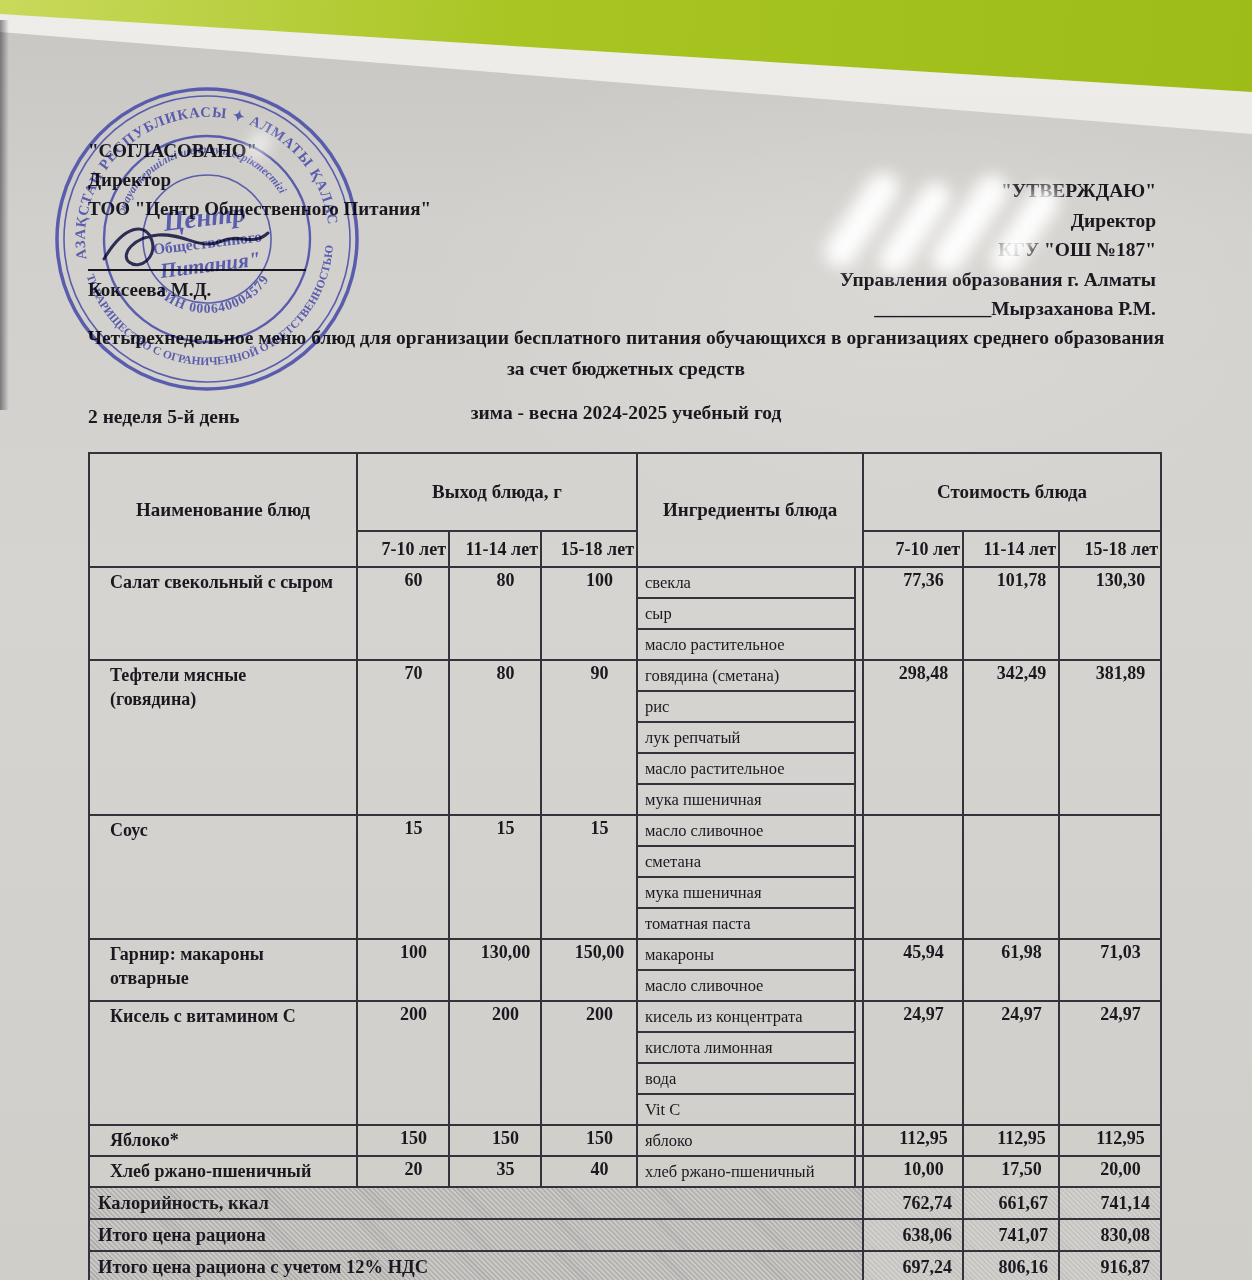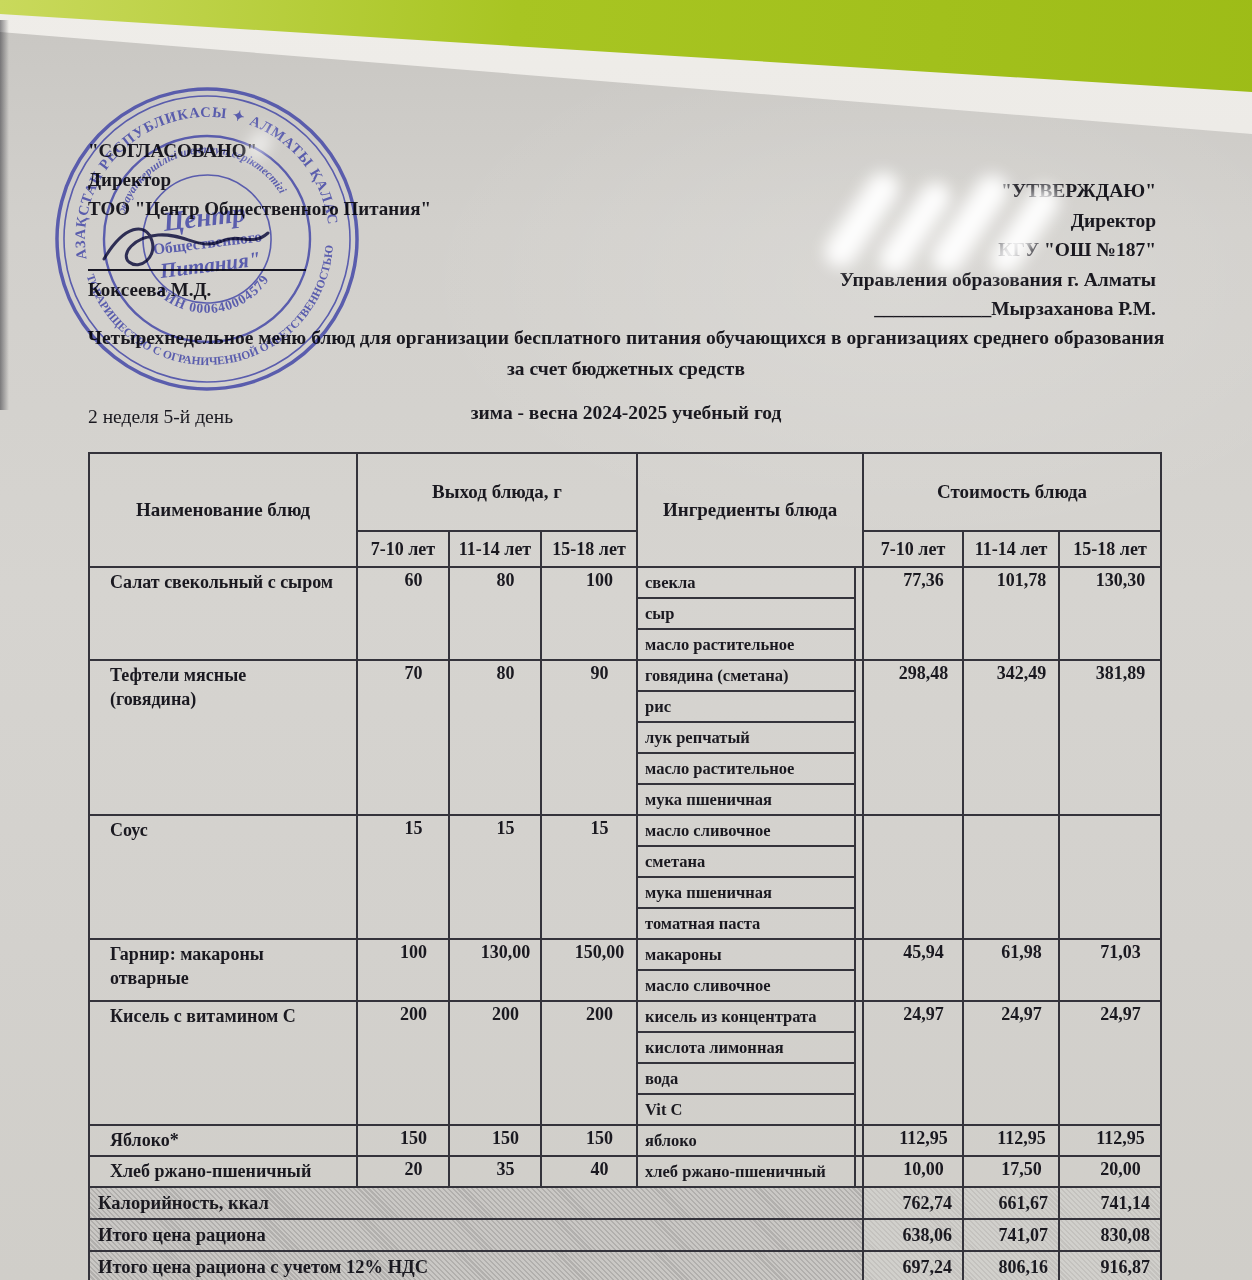--- a/index.html
+++ b/index.html
@@ -30,32 +30,32 @@
   .sig-line{position:relative;width:218px;height:44px;border-bottom:2.5px solid #191825;margin:2px 0 4px 0;}
   .sig-line svg{position:absolute;left:6px;top:-8px;}
 
   
   .stamp{position:absolute;left:48px;top:80px;width:318px;height:318px;z-index:7;
     opacity:.82;mix-blend-mode:multiply;transform:rotate(-7deg);}
   .stamp text{fill:#3f43a6;font-family:"Liberation Serif","DejaVu Serif",serif;font-weight:bold;}
 
   
   .title-block{position:absolute;left:40px;right:40px;top:322px;text-align:center;font-weight:bold;font-size:19.5px;line-height:31px;}
-  .week{position:absolute;left:88px;top:406px;font-weight:normal;font-size:19.5px;}
+  .week{position:absolute;left:88px;top:406px;font-weight:bold;font-size:19.5px;}
 
   
   .menu-table{position:absolute;left:88px;top:452px;width:1072px;border-collapse:collapse;table-layout:fixed;}
   .menu-table th,.menu-table td{border:2px solid #34333b;}
   .menu-table th{font-weight:bold;font-size:19px;text-align:center;padding:2px;}
   tr.h1 th{height:72px;}
-  tr.h2 th{height:30px;font-size:18px;white-space:nowrap;}
+  tr.h2 th{height:30px;font-size:18px;white-space:nowrap;text-align:right;}
   td.name{padding:2px 20px;vertical-align:top;font-weight:bold;font-size:18px;line-height:24px;}
   td.w{**;}
   td.w,td.cost{text-align:center;vertical-align:top;font-weight:bold;font-size:18px;padding-top:2px;padding-left:22px;}
-  td.ingr{font-size:16.5px;font-weight:700;padding:1px 7px;height:27px;line-height:21px;}
+  td.ingr{font-size:16.5px;font-weight:400;padding:1px 7px;height:27px;line-height:21px;}
   td.gap{border-top:none;border-bottom:none;padding:0;}
   tr.dish-start td.gap{border-top:2px solid #34333b;}
   td.slabel{font-weight:bold;font-size:18.5px;padding:2px 8px;height:26px;
     background:#c7c5c1;
     background-image:repeating-linear-gradient(45deg,rgba(20,20,25,.12) 0 1.5px,rgba(255,255,255,.06) 1.5px 3.5px);}
   tr.it td.slabel{}
   td.sval{text-align:right;font-weight:bold;font-size:18px;padding:1px 10px 1px 0;
     background:#cfcdc9;
     background-image:repeating-linear-gradient(45deg,rgba(20,20,25,.06) 0 1.5px,rgba(255,255,255,.05) 1.5px 3.5px);}
 

